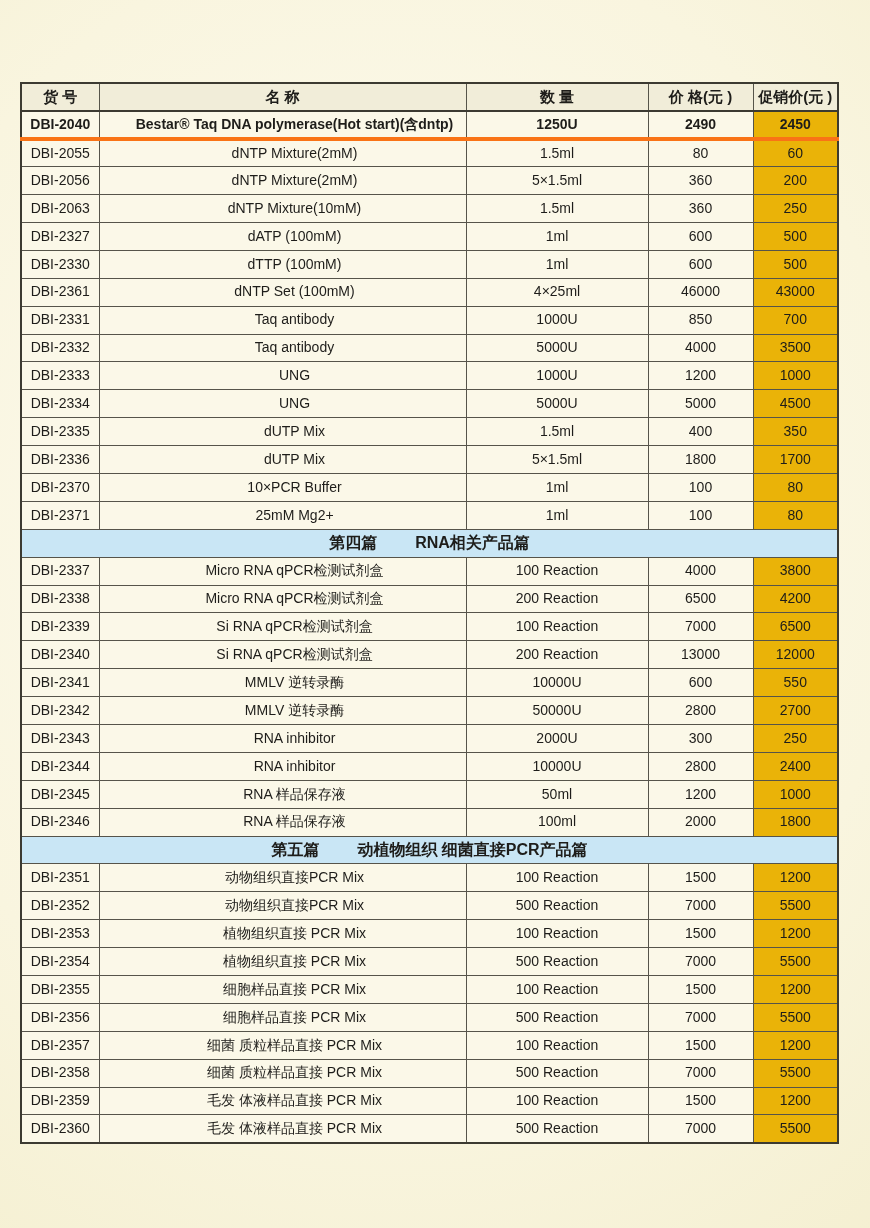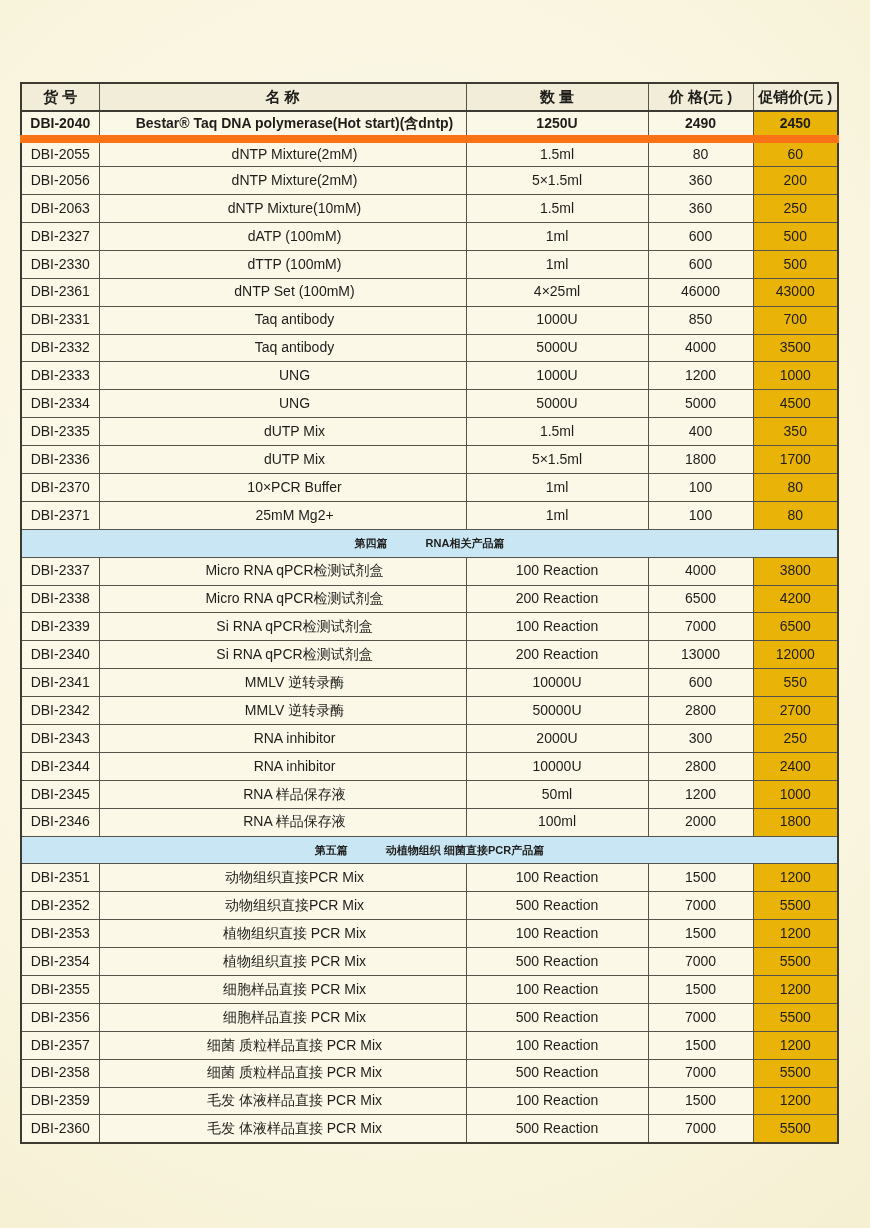--- a/index.html
+++ b/index.html
@@ -47,26 +47,26 @@
   .price-table td { background: #fbf8e8; }
   .price-table td.cell-name {
     text-align: center;
     padding-left: 24px;
   }
   .price-table td.cell-promo {
     background: #eab308;
   }
   .price-table tr.bold-row td {
     font-weight: bold;
-    border-bottom: 8px solid #f97316;
+    border-bottom: 4px solid #f97316;
   }
   .price-table tr.section-row td {
     background: #c9e6f5;
     font-weight: bold;
-    font-size: 11px;
+    font-size: 16px;
     text-align: center;
   }
   .section-label { margin-right: 38px; }
 </style>
 </head>
 <body>
 
 <div class="sheet">
   <table class="price-table">
     <colgroup>

